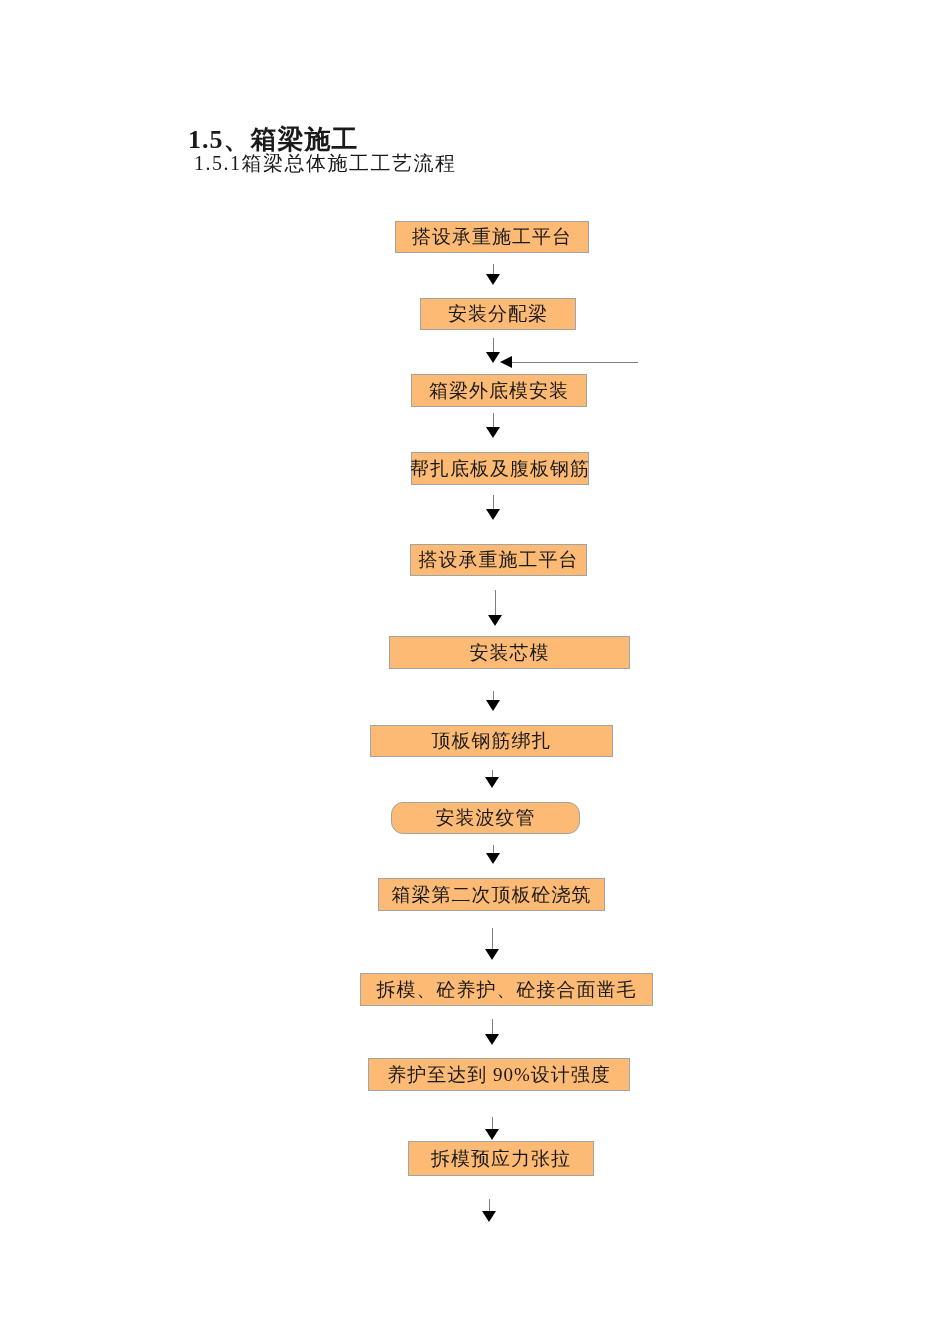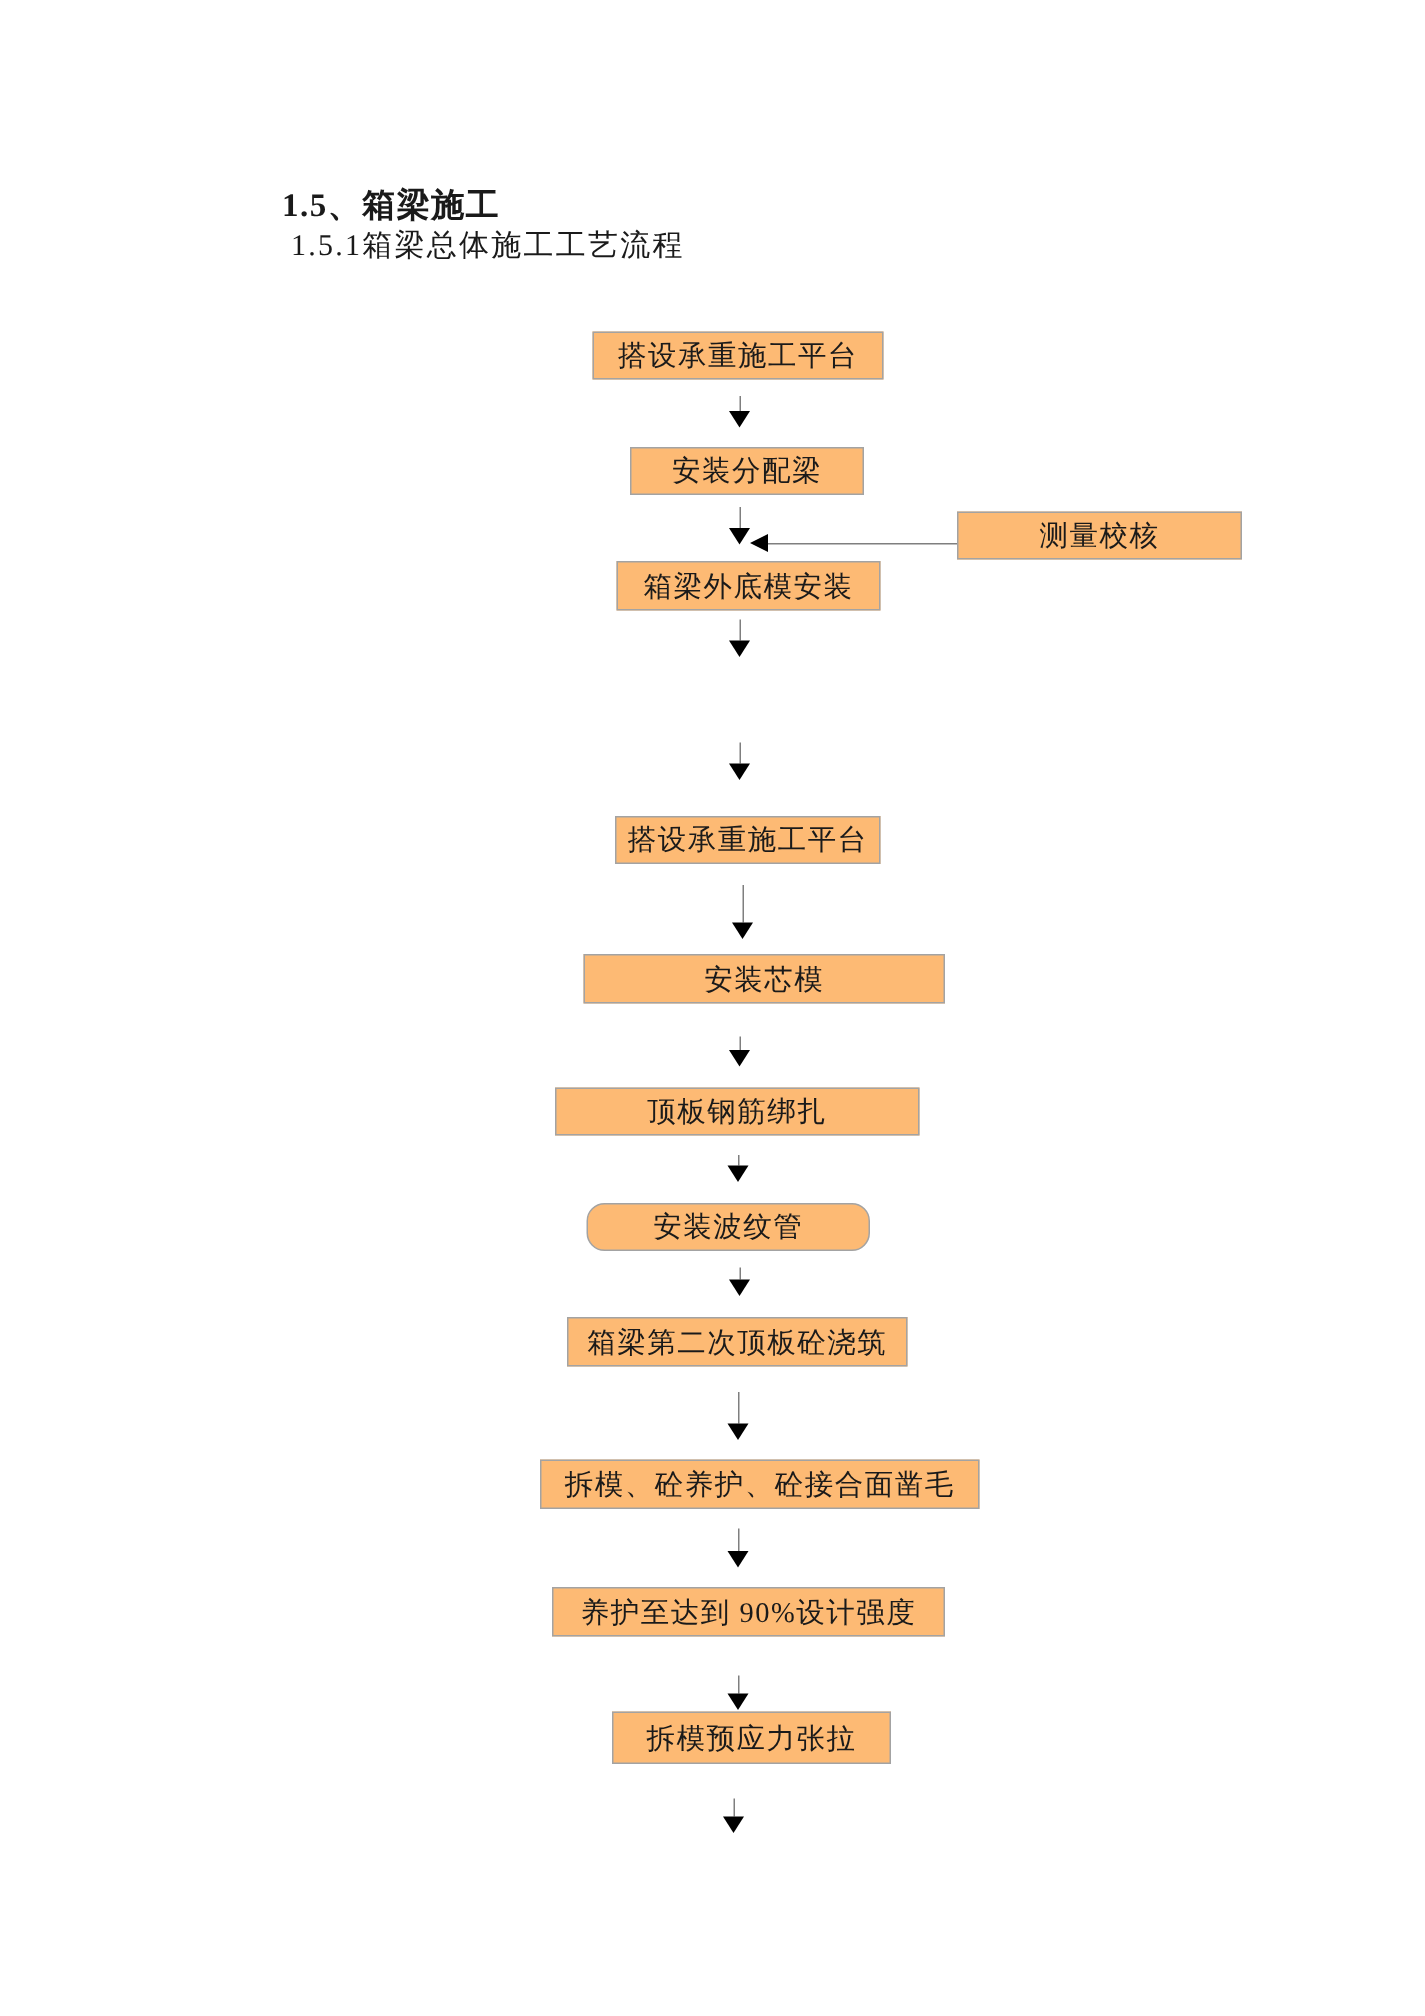--- a/index.html
+++ b/index.html
@@ -13,21 +13,21 @@
     height: 1344px;
     background: #ffffff;
     font-family: "Liberation Serif", "DejaVu Serif", serif;
     color: #1a1a1a;
     overflow: hidden;
   }
   .doc-title {
     position: absolute;
     left: 188px;
     top: 122px;
-    font-size: 22px;
+    font-size: 26px;
     font-weight: bold;
     letter-spacing: 1px;
     white-space: nowrap;
   }
   .doc-subtitle {
     position: absolute;
     left: 194px;
     top: 150px;
     font-size: 20px;
     letter-spacing: 1.5px;
@@ -82,24 +82,24 @@
 
 <div class="page">
 
   <div class="doc-title">1.5、箱梁施工</div>
   <div class="doc-subtitle">1.5.1箱梁总体施工工艺流程</div>
 
   <div class="flow-box" style="left:395px; top:221px; width:194px; height:32px;">搭设承重施工平台</div>
 
   <div class="flow-box" style="left:420px; top:298px; width:156px; height:32px;">安装分配梁</div>
 
-  <div class="flow-box" style="left:638px; top:341px; width:190px; height:32px;">测量校核</div>
 
   <div class="flow-box" style="left:411px; top:374px; width:176px; height:33px;">箱梁外底模安装</div>
 
+  <div class="flow-box" style="left:411px; top:452px; width:178px; height:33px;">帮扎底板及腹板钢筋</div>
 
   <div class="flow-box" style="left:410px; top:544px; width:177px; height:32px;">搭设承重施工平台</div>
 
   <div class="flow-box" style="left:389px; top:636px; width:241px; height:33px;">安装芯模</div>
 
   <div class="flow-box" style="left:370px; top:725px; width:243px; height:32px;">顶板钢筋绑扎</div>
 
   <div class="flow-box" style="left:391px; top:802px; width:189px; height:32px;border-radius:12px;">安装波纹管</div>
 
   <div class="flow-box" style="left:360px; top:973px; width:293px; height:33px;">拆模、砼养护、砼接合面凿毛</div>

